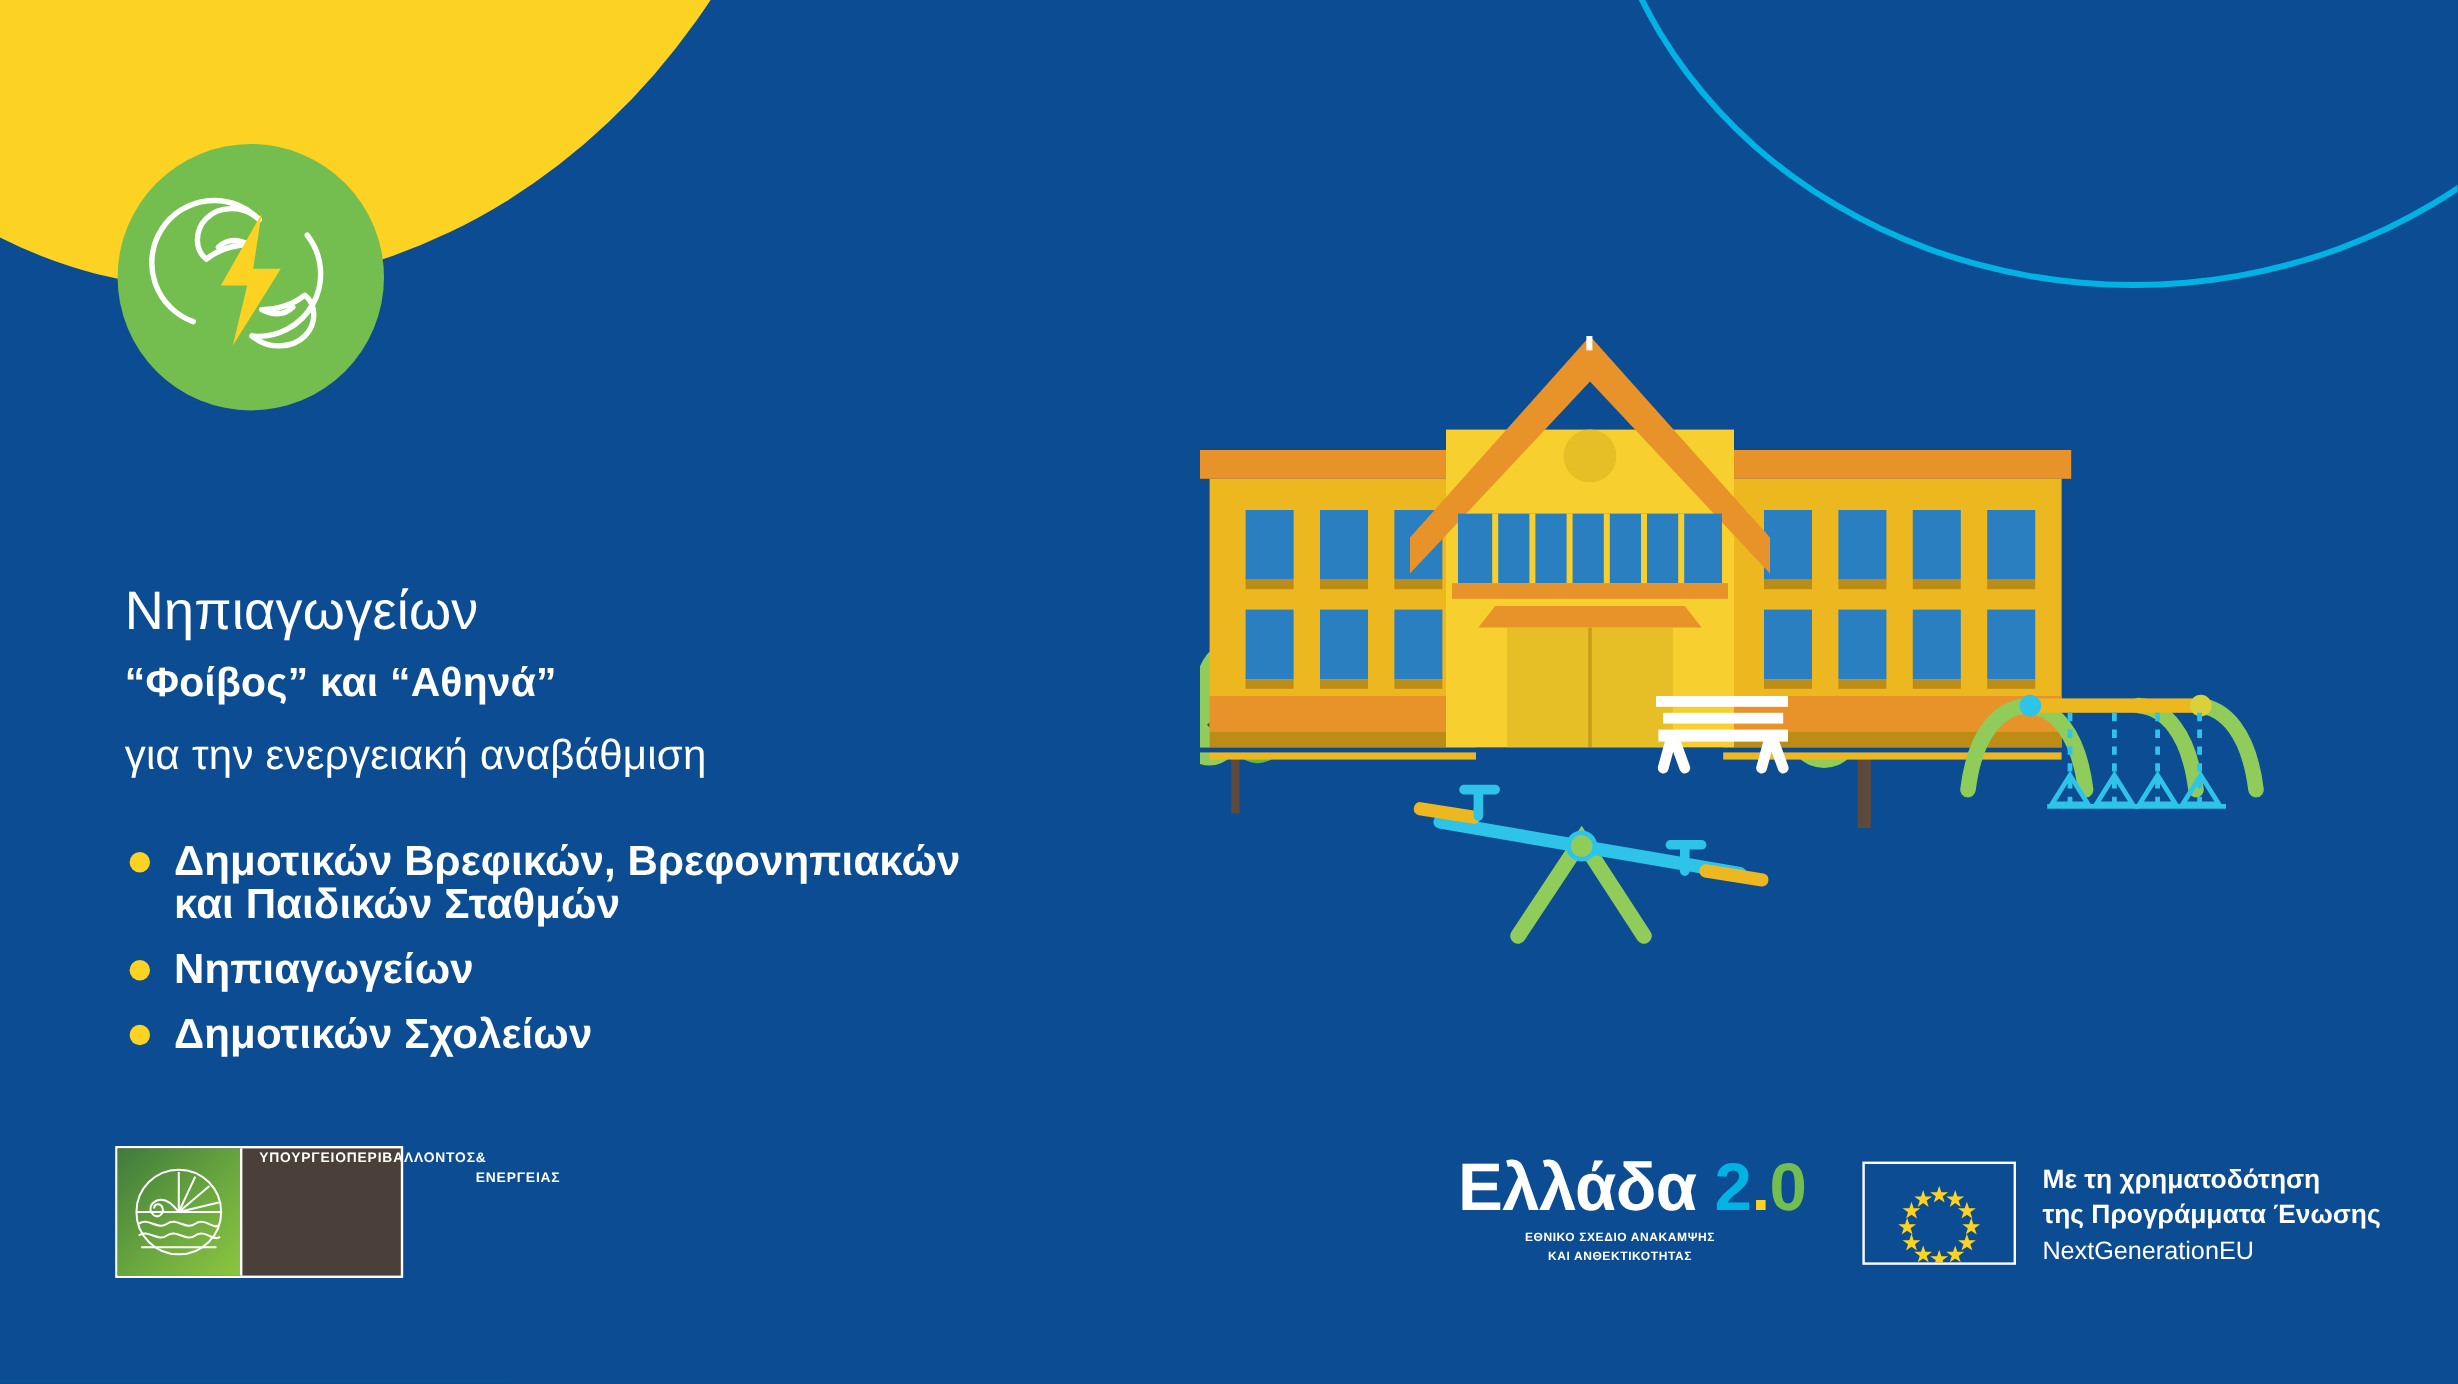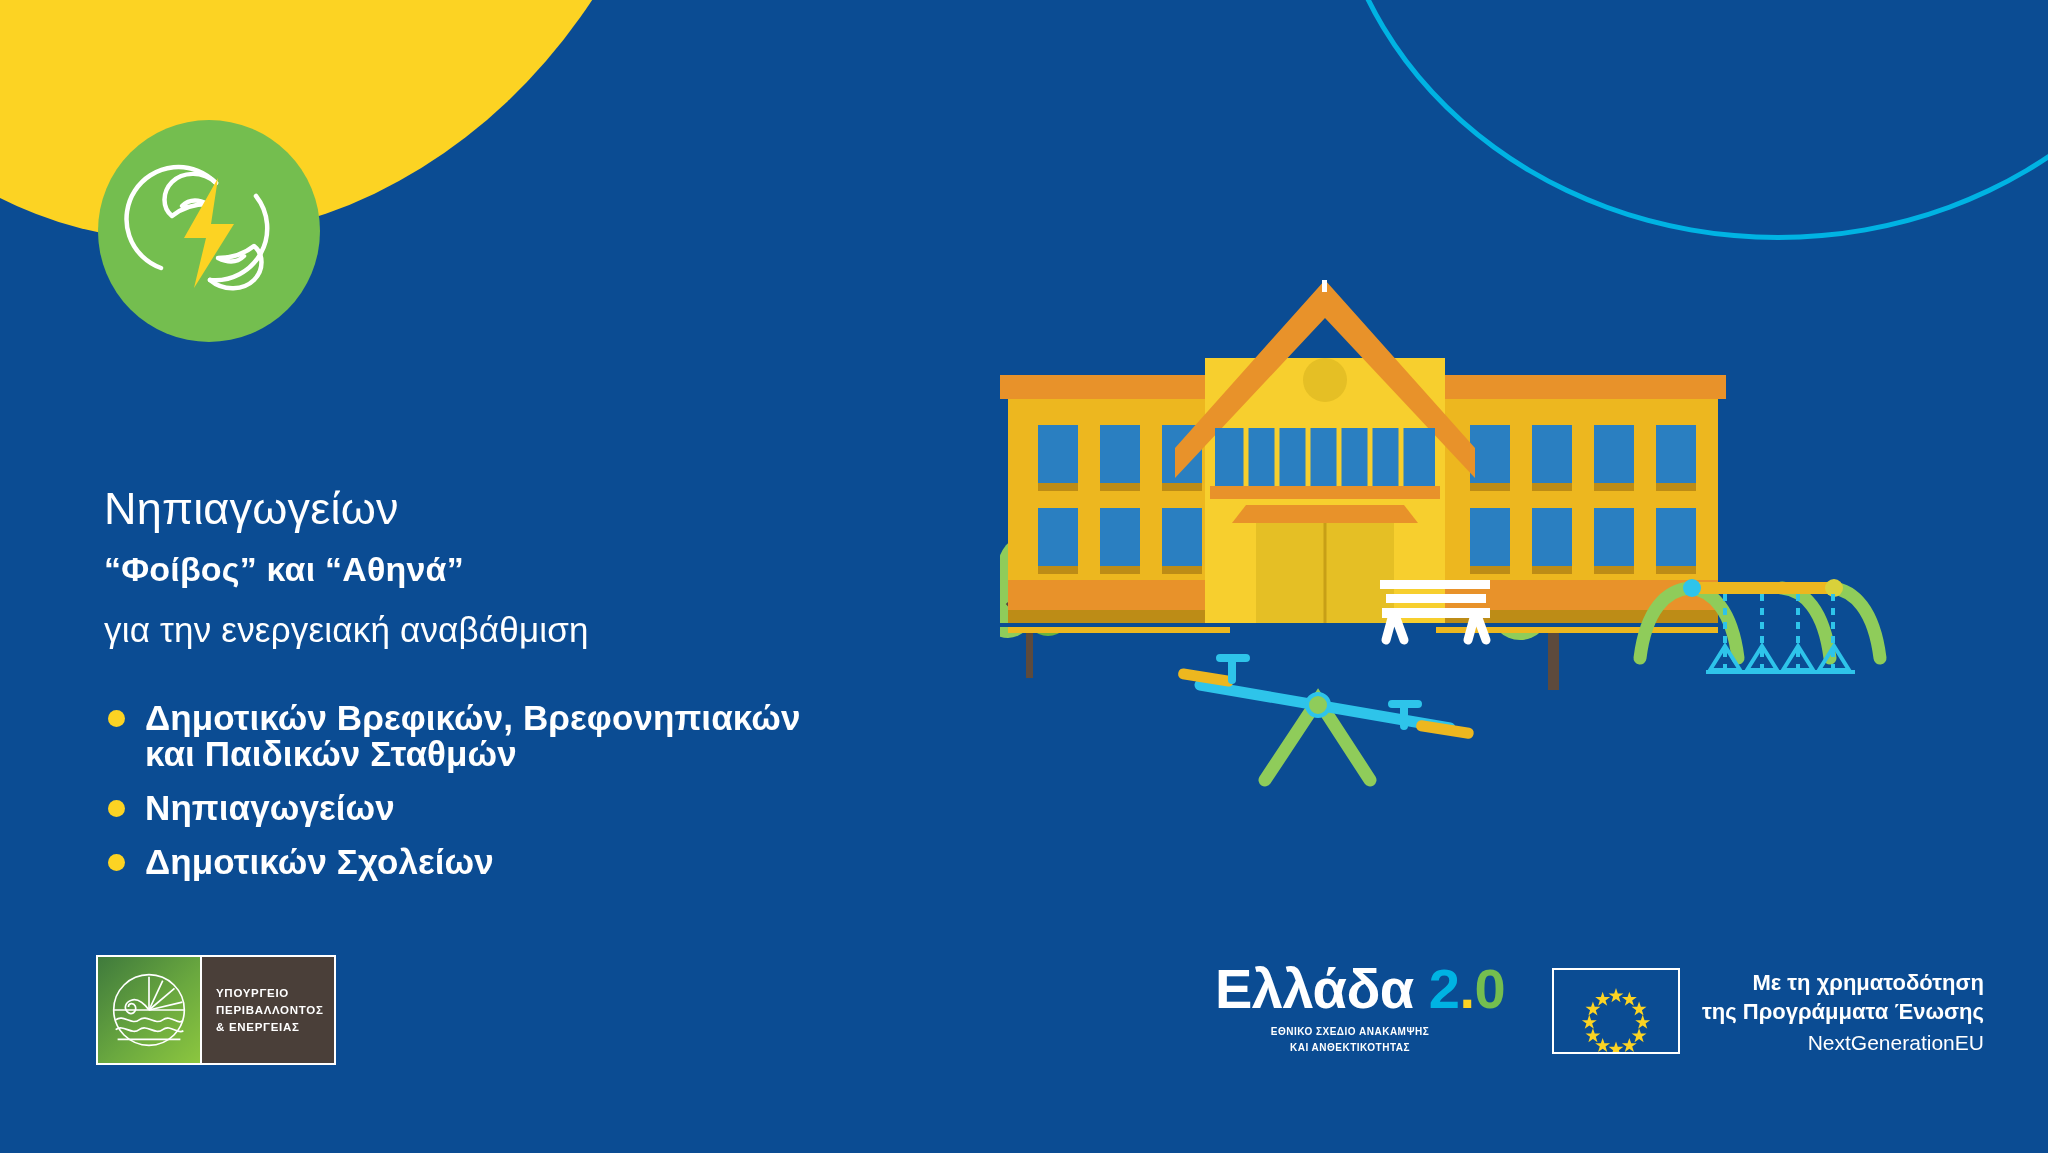--- a/index.html
+++ b/index.html
@@ -78,21 +78,21 @@
     display:flex; background:#4a3f39;
   }
   .min-logo-mark{
     width:104px; height:100%;
     background:linear-gradient(135deg,#3f7a3c 0%,#6aa83f 55%,#8cc63f 100%);
     position:relative; flex:0 0 auto;
     border-right:2px solid #ffffff;
   }
   .min-logo-mark svg{ position:absolute; inset:0; width:100%; height:100%; }
   .min-logo-text{
-    flex:1; display:flex; flex-direction:column; justify-content:center;
+    flex:1; display:flex; flex-direction:row; justify-content:center;
     padding-left:14px; color:#ffffff;
     font-size:11.5px; font-weight:700; line-height:17px; letter-spacing:.7px;
   }
 
   
   .ellada{
     position:absolute; left:1215px; top:960px;
     text-align:center; width:270px;
   }
   .ellada-main{
@@ -103,21 +103,21 @@
   .ellada-main .dot{ color:#fcd323; }
   .ellada-main .zero{ color:#74be4f; }
   .ellada-sub{
     color:#ffffff; font-size:10px; font-weight:700;
     line-height:16px; letter-spacing:.5px; margin-top:6px;
   }
 
   
   .eu-block{
     position:absolute; left:1552px; top:968px;
-    display:flex; align-items:flex-start;text-align:right;
+    display:flex; align-items:flex-start;
   }
   .eu-flag{
     width:128px; height:86px;
     background:#0b4c93; border:2px solid #ffffff;
     position:relative; flex:0 0 auto;
   }
   .eu-flag svg{ position:absolute; inset:0; width:100%; height:100%; }
   .eu-text{ margin-left:22px; color:#ffffff; }
   .eu-text .eu-l1,
   .eu-text .eu-l2{ font-size:22px; font-weight:700; line-height:29px; white-space:nowrap; }

